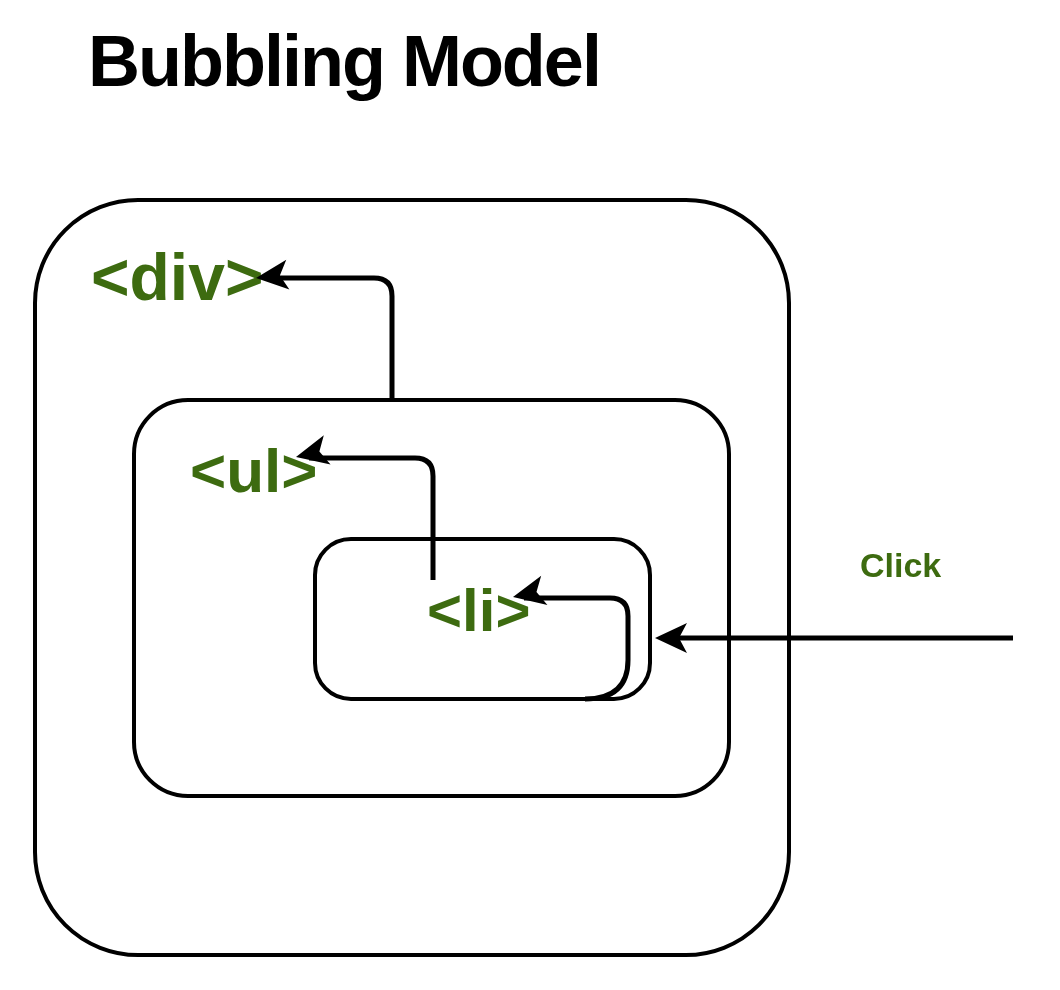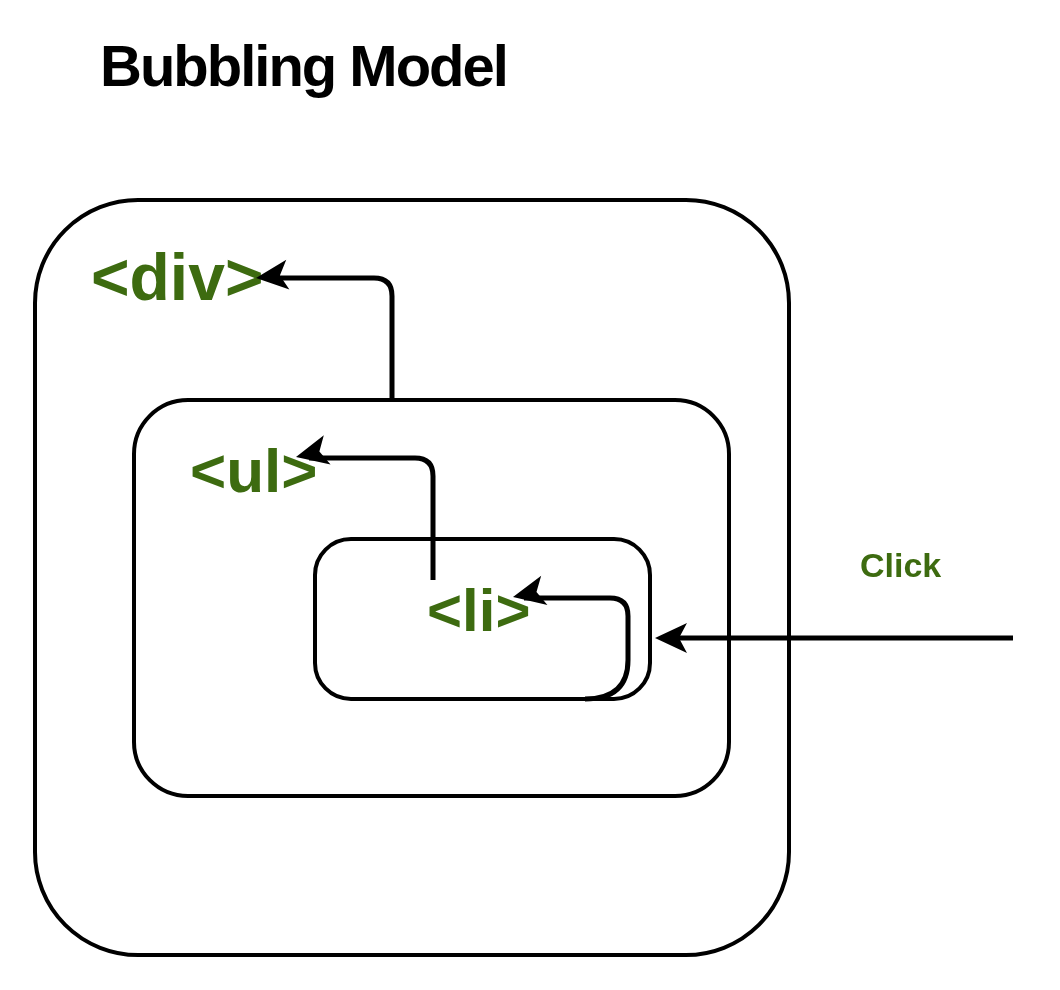--- a/index.html
+++ b/index.html
@@ -12,22 +12,22 @@
     position: relative;
     width: 1060px;
     height: 990px;
     background: #ffffff;
     overflow: hidden;
   }
   .page-title {
     position: absolute;
     left: 88px;
     top: 22px;
-    margin: 12px;
-    font-size: 58px;
+    margin: 0;
+    font-size: 72px;
     font-weight: bold;
     letter-spacing: -2px;
     color: #000000;
     line-height: 1.1;
     white-space: nowrap;
   }
   .box {
     position: absolute;
     border: 4px solid #000000;
     box-sizing: border-box;

